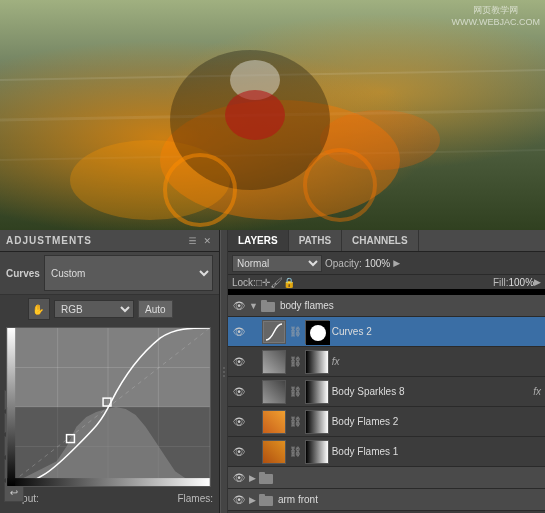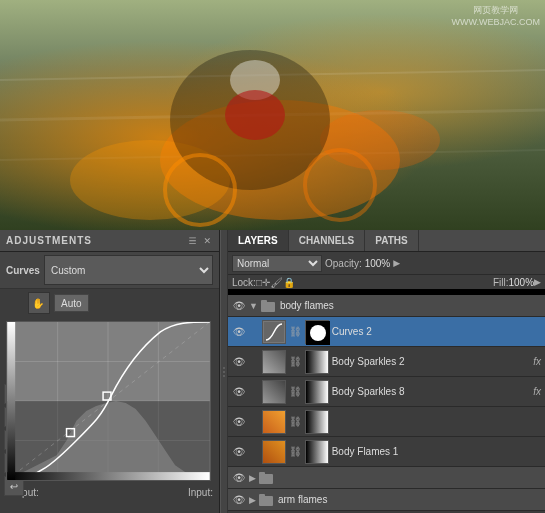--- a/index.html
+++ b/index.html
@@ -99,21 +99,21 @@
     }
 
     .adj-curves-label {
       color: #ccc;
       font-size: 10px;
       font-weight: bold;
     }
 
     .adj-curves-select {
       flex: 1;
-      height: 30px;
+      height: 36px;
       background: #5a5a5a;
       border: 1px solid #333;
       color: #ddd;
       font-size: 10px;
       padding: 0 2px;
     }
 
     .adj-tools-row {
       display: flex;
       align-items: center;
@@ -452,20 +452,23 @@
       <span class="adj-curves-label">Curves</span>
       <select class="adj-curves-select">
         <option>Custom</option>
       </select>
     </div>
 
     <div class="adj-panel-inner">
 
       <div class="adj-tools-row" style="padding-left:28px;">
         <div class="adj-tool-icon">✋</div>
+        <select class="adj-rgb-select">
+          <option>RGB</option>
+        </select>
         <button class="adj-auto-btn">Auto</button>
       </div>
 
       <div class="adj-left-tools">
         <div class="left-tool">🖊</div>
         <div class="left-tool">✏</div>
         <div class="left-tool">📝</div>
         <div class="left-tool">〜</div>
         <div class="left-tool">↩</div>
       </div>
@@ -503,44 +506,44 @@
               <stop offset="100%" style="stop-color:black"></stop>
             </linearGradient>
           </defs>
           <rect x="0" y="152" width="205" height="8" fill="url(#bgrad)"></rect>
           <rect x="0" y="0" width="8" height="160" fill="url(#lgrad)"></rect>
         </svg>
       </div>
 
       <div class="curves-bottom-bar">
         <span>Output:</span>
-        <span>Input:</span>
+        <span>Flames:</span>
       </div>
     </div>
   </div>
 
   <div class="panel-resize-handle">
     <div class="resize-dots">
       <div class="resize-dot"></div>
       <div class="resize-dot"></div>
       <div class="resize-dot"></div>
     </div>
   </div>
 
   <div id="layers-panel">
 
     <div class="layers-tabs">
       <div class="layers-tab active">
         <span>LAYERS</span>
       </div>
       <div class="layers-tab">
+        <span>PATHS</span>
+      </div>
+      <div class="layers-tab">
         <span>CHANNELS</span>
-      </div>
-      <div class="layers-tab">
-        <span>PATHS</span>
       </div>
     </div>
 
     <div class="layers-controls-row">
       <select class="blend-select">
         <option>Normal</option>
       </select>
       <span class="opacity-label">Opacity:</span>
       <span class="opacity-value">100%</span>
       <span class="opacity-arrow">▶</span>
@@ -590,40 +593,40 @@
         </div>
         <span class="layer-name">Curves 2</span>
       </div>
 
       <div class="layer-row">
         <span class="eye-icon">👁</span>
         <div style="width:10px;"></div>
         <div class="layer-thumb" style="background: linear-gradient(45deg, #aaa, #555);"></div>
         <span class="chain-icon">⛓</span>
         <div class="layer-mask-thumb"></div>
-        <span class="layer-name">Body Sparkles 2</span>
         <span class="layer-fx">fx</span>
       </div>
 
       <div class="layer-row">
         <span class="eye-icon">👁</span>
         <div style="width:10px;"></div>
         <div class="layer-thumb" style="background: linear-gradient(45deg, #999, #444);"></div>
         <span class="chain-icon">⛓</span>
         <div class="layer-mask-thumb"></div>
         <span class="layer-name">Body Sparkles 8</span>
         <span class="layer-fx">fx</span>
       </div>
 
       <div class="layer-row">
         <span class="eye-icon">👁</span>
         <div style="width:10px;"></div>
         <div class="layer-thumb" style="background: linear-gradient(45deg, #c8601a, #f0a030);"></div>
         <span class="chain-icon">⛓</span>
         <div class="layer-mask-thumb"></div>
+        <span class="layer-name">Body Flames 2</span>
       </div>
 
       <div class="layer-row">
         <span class="eye-icon">👁</span>
         <div style="width:10px;"></div>
         <div class="layer-thumb" style="background: linear-gradient(45deg, #b05010, #e09020);"></div>
         <span class="chain-icon">⛓</span>
         <div class="layer-mask-thumb"></div>
         <span class="layer-name">Body Flames 1</span>
       </div>
@@ -637,19 +640,19 @@
         </svg>
       </div>
 
       <div class="layer-group-header">
         <span class="eye-icon">👁</span>
         <span class="group-arrow">▶</span>
         <svg width="16" height="16">
           <rect x="0" y="4" width="14" height="10" fill="#888" rx="1"></rect>
           <rect x="0" y="2" width="6" height="4" fill="#888" rx="1"></rect>
         </svg>
-        <span class="layer-name">arm flames</span>
+        <span class="layer-name">arm front</span>
       </div>
 
     </div>
   </div>
 
 </div>
 
 </body></html>

